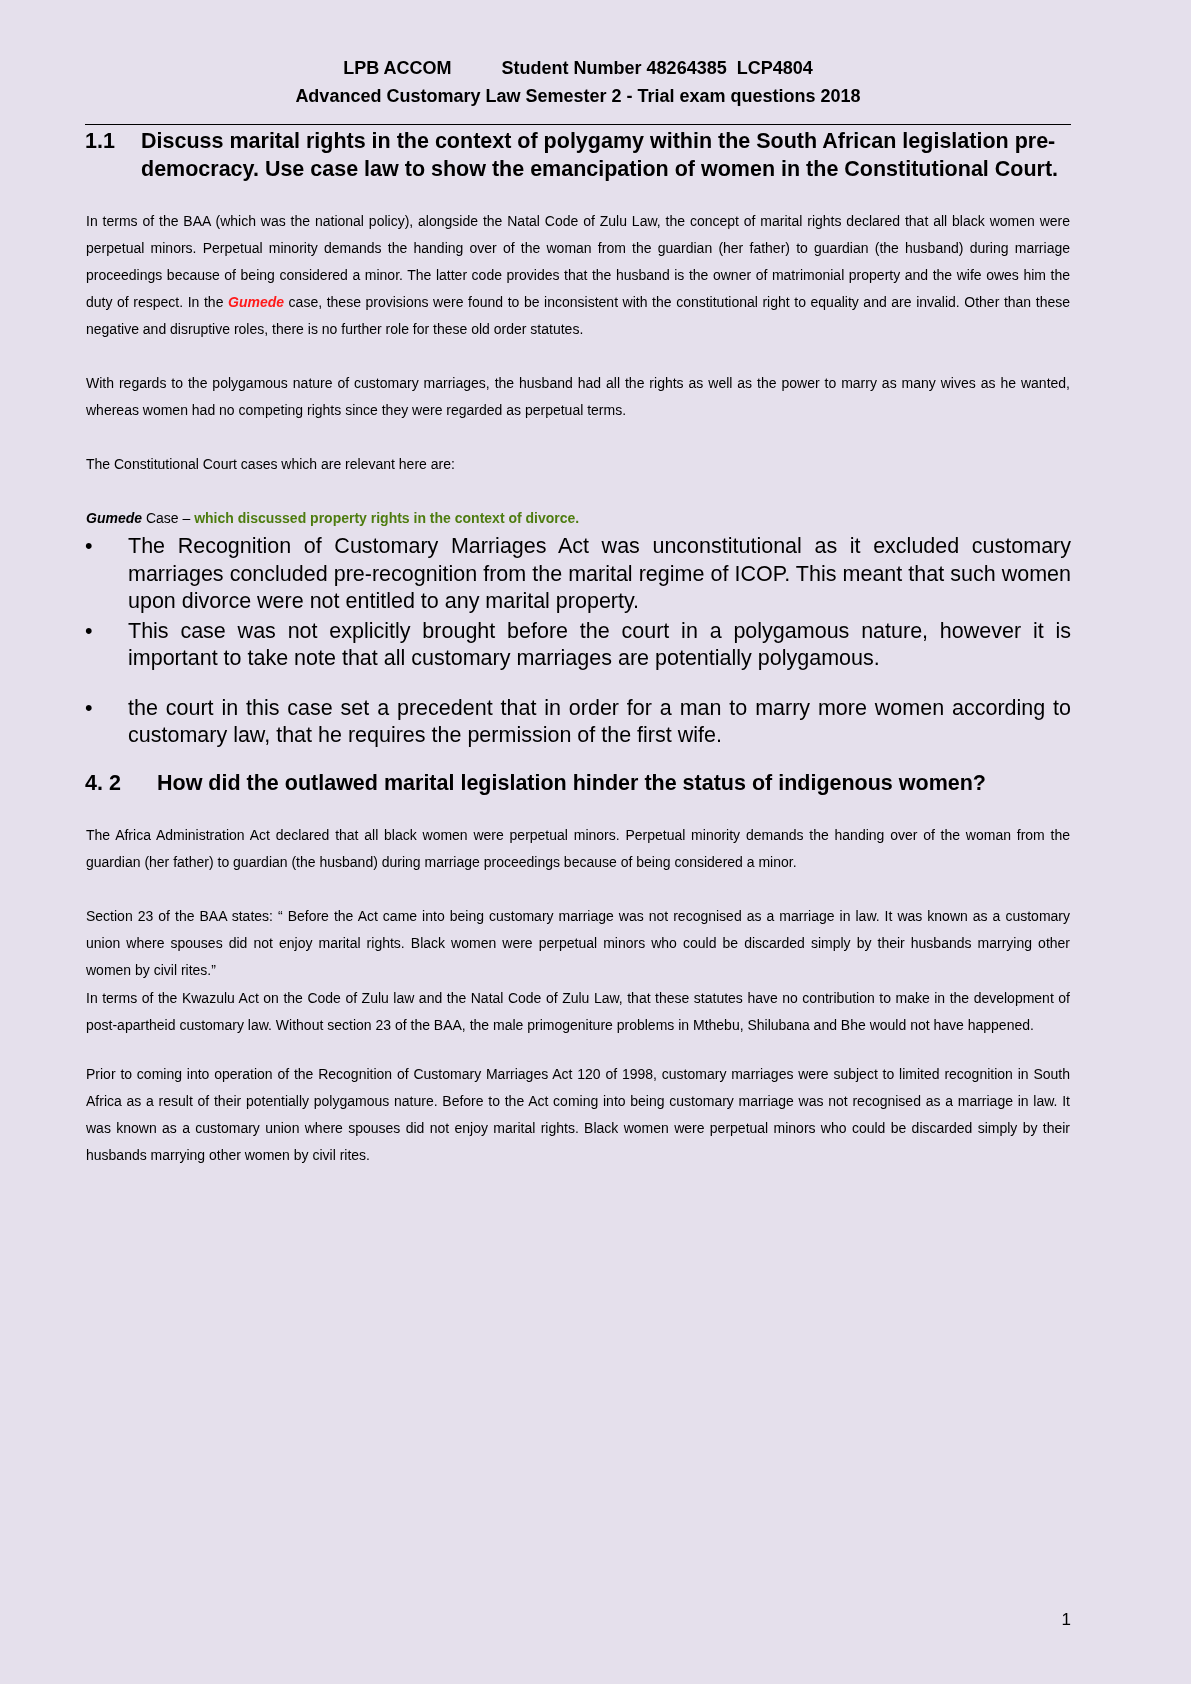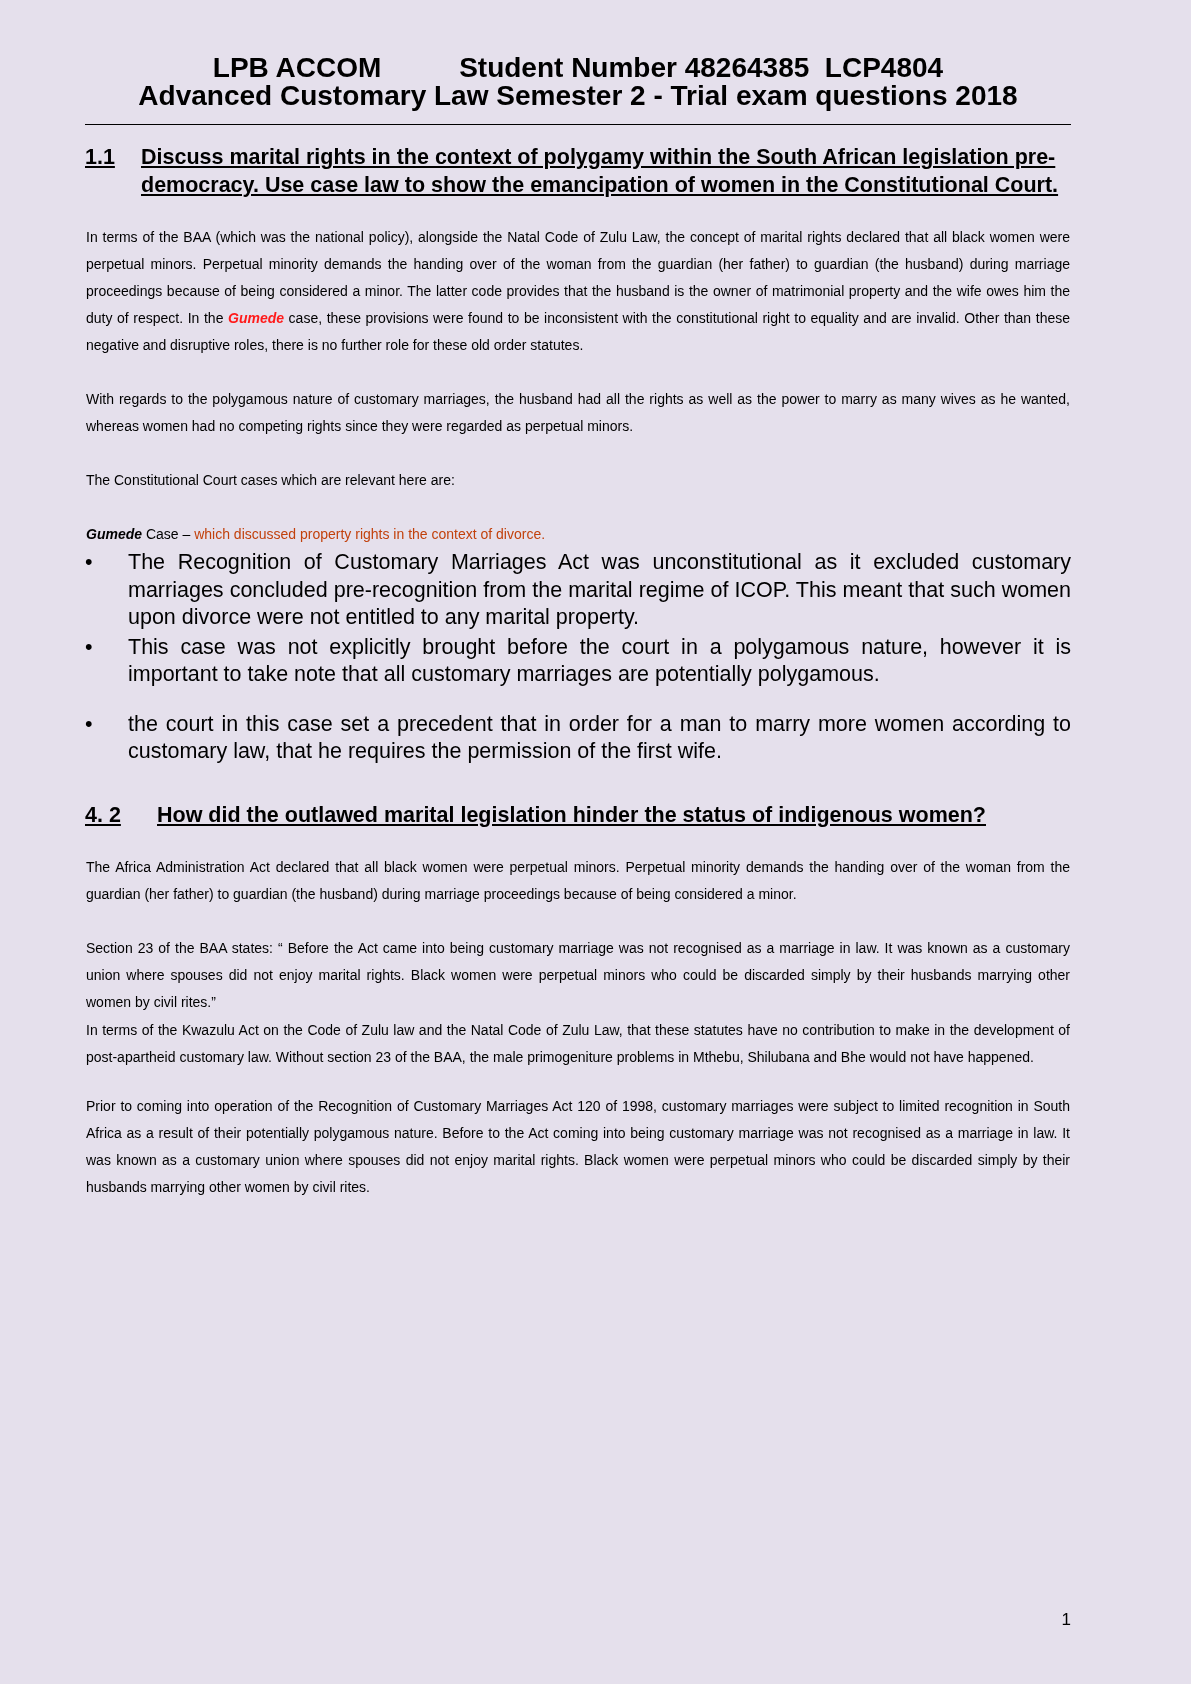--- a/index.html
+++ b/index.html
@@ -5,31 +5,31 @@
   html, body { margin: 0; padding: 0; }
   body {
     width: 1191px; height: 1684px;
     background: #e5e0ec;
     font-family: "Liberation Sans", sans-serif;
     color: #000;
     position: relative;
     overflow: hidden;
   }
   .page { position: absolute; left: 85px; top: 54px; width: 986px; }
-  .hdr { text-align: center; font-weight: bold; font-size: 28px; line-height: 28px; }
+  .hdr { text-align: center; font-weight: bold; font-size: 18px; line-height: 28px; }
   .hdr .l1 span { white-space: pre; }
   .rule { border-top: 1.5px solid #000; margin-top: 14px; }
-  .qhead { font-weight: bold; font-size: 21.5px; line-height: 28px; display: flex; margin-top: 18px; text-decoration: underline; }
+  .qhead { font-weight: bold; font-size: 21.5px; line-height: 28px; display: flex; margin-top: 2px; }
   .qhead .num { width: 56px; flex: none; }
   .qhead.q2 .num { width: 72px; }
   .qhead .txt { flex: 1; }
   .qhead.q2 .txt { text-align: justify; text-align-last: left; }
   p { margin: 1px; font-size: 14px; line-height: 27px; text-align: justify; }
   .gap { height: 28px; }
-  .red { color: #c2410c; font-weight: normal; }
+  .red { color: #4d7c0f; font-weight: bold; }
   .case-name { font-weight: bold; font-style: italic; }
   .red-italic { color: #ff1a1a; font-weight: bold; font-style: italic; }
   ul { margin: 0; padding: 0; list-style: none; }
   li { display: flex; font-size: 21.5px; line-height: 27.5px; margin-bottom: 2px; }
   li .bullet { width: 43px; flex: none; padding-left: 0; }
   li .btxt { flex: 1; text-align: justify; }
   .pageno { position: absolute; right: 120px; top: 1610px; font-size: 17px; font-family: "Liberation Sans", sans-serif; }
 </style>
 </head>
 <body>
@@ -47,21 +47,21 @@
 
   <div class="qhead">
     <span class="num">1.1</span>
     <span class="txt">Discuss marital rights in the context of polygamy within the South African legislation pre-democracy.  Use case law to show the emancipation of women in the Constitutional Court.</span>
   </div>
 
   <div class="gap" style="height:24px"></div>
   <p><span>In terms of the BAA (which was the national policy), alongside the Natal Code of Zulu Law, the concept of marital rights declared that all black women were perpetual minors. Perpetual minority demands the handing over of the woman from the guardian (her father) to guardian (the husband) during marriage proceedings because of being considered a minor. The latter code provides that the husband is the owner of matrimonial property and the wife owes him the duty of respect.  In the </span><span class="red-italic">Gumede</span><span> case, these provisions were found to be inconsistent with the constitutional right to equality and are invalid. Other than these negative and disruptive roles, there is no further role for these old order statutes.</span></p>
 
   <div class="gap" style="height:25px"></div>
-  <p>With regards to the polygamous nature of customary marriages, the husband had all the rights as well as the power to marry as many wives as he wanted, whereas women had no competing rights since they were regarded as perpetual minors.</p>
+  <p>With regards to the polygamous nature of customary marriages, the husband had all the rights as well as the power to marry as many wives as he wanted, whereas women had no competing rights since they were regarded as perpetual terms.</p>
 
   <div class="gap" style="height:25px"></div>
   <p>The Constitutional Court cases which are relevant here are:</p>
 
   <div class="gap" style="height:25px"></div>
   <p><span class="case-name">Gumede</span><span> Case – </span><span class="red">which discussed property rights in the context of divorce.</span></p>
   <ul>
     <li>
         <span class="bullet">•</span>
         <span class="btxt">The Recognition of Customary Marriages Act was unconstitutional as it excluded customary marriages concluded pre-recognition from the marital regime of ICOP. This meant that such women upon divorce were not entitled to any marital property.</span>

